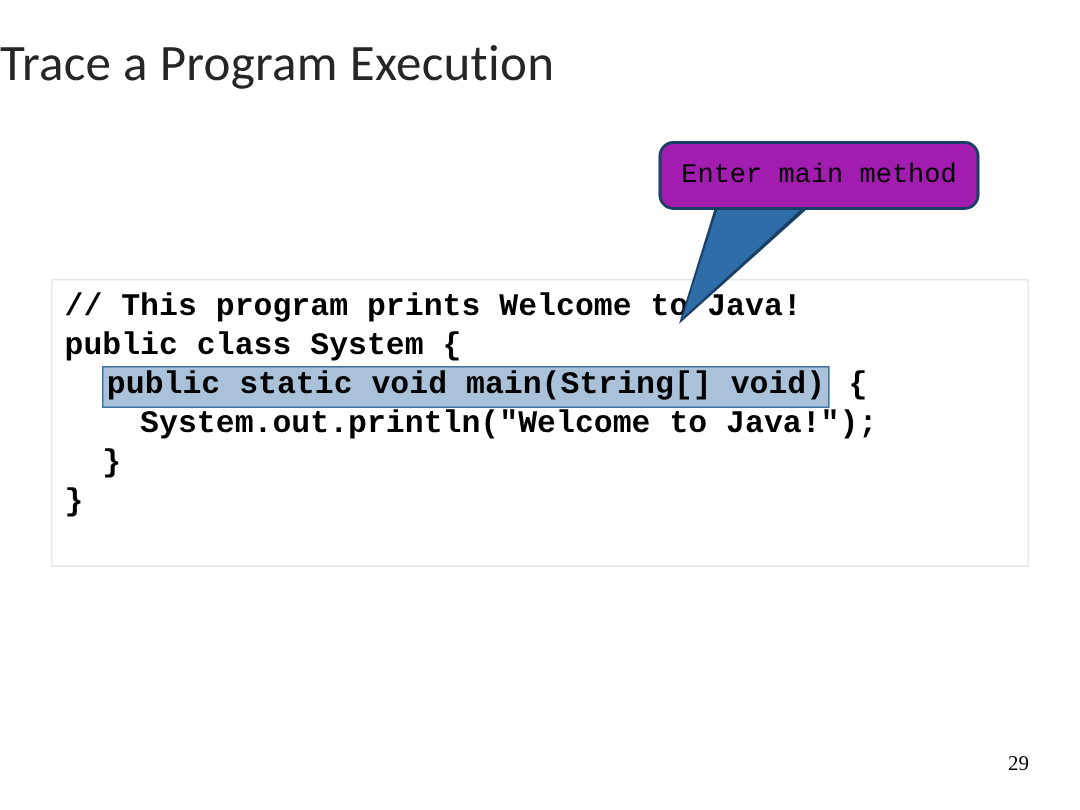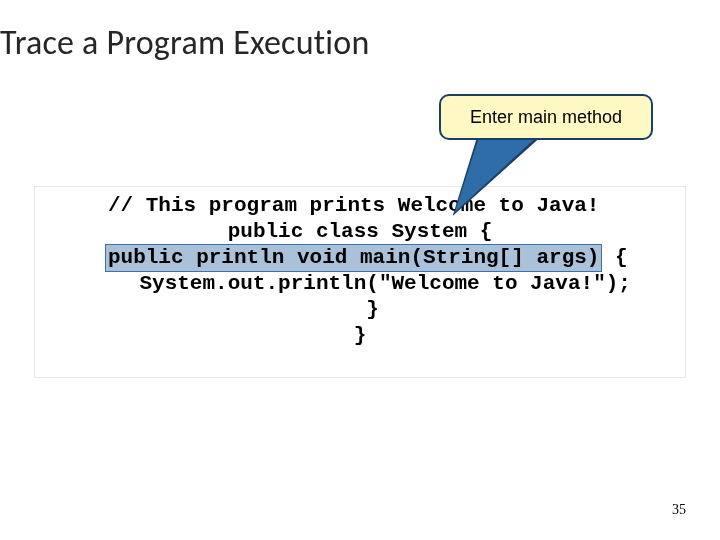--- a/index.html
+++ b/index.html
@@ -30,21 +30,20 @@
   }
   .code-box {
     position: absolute;
     left: 34px;
     top: 186px;
     width: 652px;
     border: 1px solid #e6e6e6;
     background: #fff;
     padding: 6px 8px 28px 8px;
     box-sizing: border-box;
-    text-align: center;
   }
   .code {
     font-family: "Courier New", Courier, monospace;
     font-size: 21px;
     font-weight: bold;
     line-height: 1.24;
     white-space: pre;
     color: #000;
     position: relative;
   }
@@ -55,25 +54,25 @@
     border: 1.5px solid #3f71a6;
     padding: 0 2px;
     margin: -1px 0;
   }
   .callout {
     position: absolute;
     left: 439px;
     top: 94px;
     width: 210px;
     height: 42px;
-    background: #fef9c3;
+    background: #a21caf;
     border: 2px solid #1a3f66;
     border-radius: 10px;
     color: #000;
-    font-family: Liberation Sans, sans-serif;
+    font-family: Liberation Mono, monospace;
     font-size: 18px;
     text-align: center;
     line-height: 42px;
     z-index: 3;
   }
   .callout-tail {
     position: absolute;
     left: 480px;
     top: 134px;
     width: 0;
@@ -114,18 +113,18 @@
 
   <div class="title">Trace a Program Execution</div>
 
   <div class="callout-tail-border"></div>
   <div class="callout-tail"></div>
   <div class="callout">
     <span>Enter main method</span>
   </div>
 
   <div class="code-box">
-    <div class="code"><span class="line">// This program prints Welcome to Java! </span><span class="line">public class System {</span><span class="line"><span>  </span><span class="hl">public println void main(String[] args)</span><span> { </span></span><span class="line">    System.out.println("Welcome to Java!");</span><span class="line">  }</span><span class="line">}</span></div>
+    <div class="code"><span class="line">// This program prints Welcome to Java! </span><span class="line">public class System {</span><span class="line"><span>  </span><span class="hl">public static void main(String[] void)</span><span> { </span></span><span class="line">    System.out.println("Welcome to Java!");</span><span class="line">  }</span><span class="line">}</span></div>
   </div>
 
-  <div class="page-num">35</div>
+  <div class="page-num">29</div>
 
 </div>
 
 </body></html>

